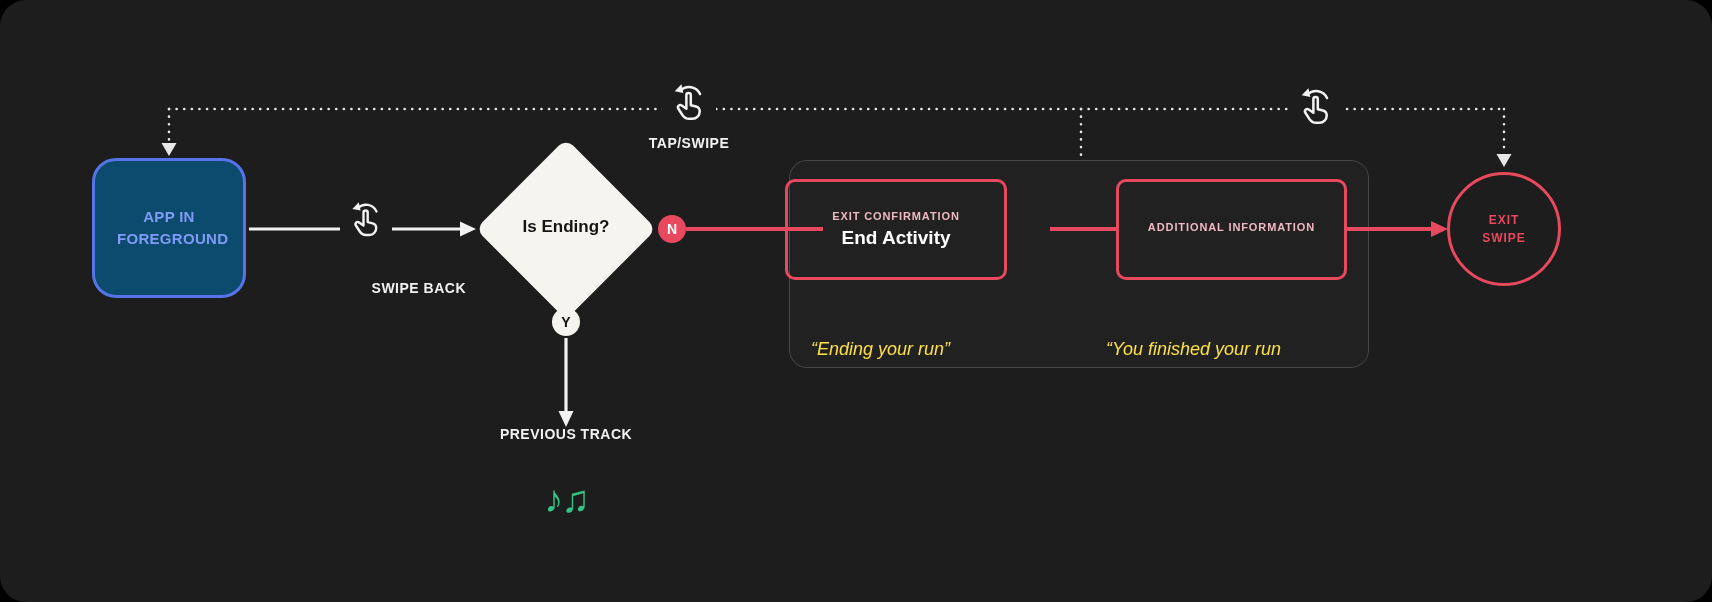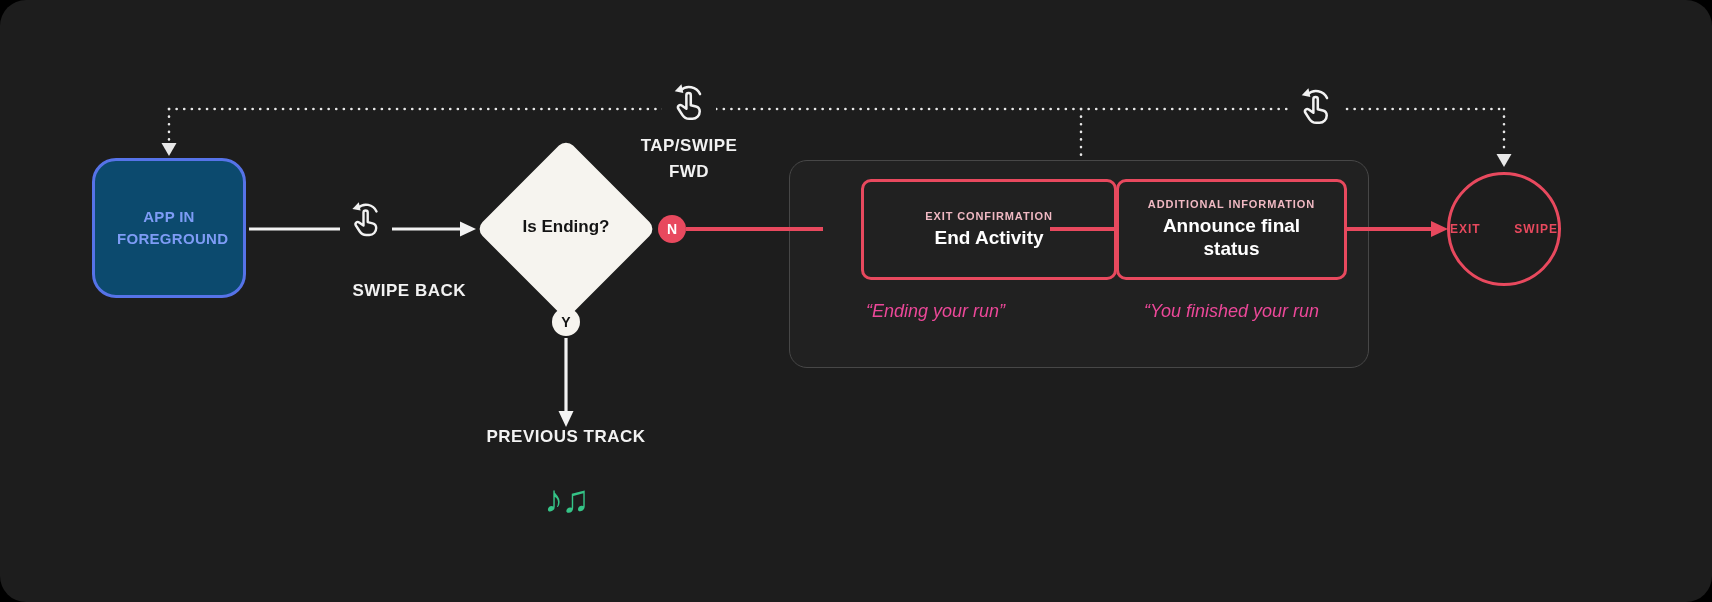--- a/index.html
+++ b/index.html
@@ -55,43 +55,44 @@
     display: flex; flex-direction: column; align-items: center; justify-content: center;
     text-align: center;
   }
   .red-box .eyebrow {
     color: #f0b9c3; font-size: 11px; font-weight: bold; letter-spacing: .9px;
     margin-bottom: 5px;
   }
   .red-box .title {
     color: #fff; font-size: 19px; font-weight: bold; line-height: 1.2;
   }
-  .box-1 { left: 861px; width: 256px; }
+  .box-1 { left: 785px; width: 222px; }
   .box-2 { left: 1116px; width: 231px; }
   .box-2 .title { width: 180px; }
 
   .quote {
-    color: #ec4899; font-style: italic; font-size: 18px; text-align: center;
+    color: #fde047; font-style: italic; font-size: 18px; 
     line-height: 1.45;
+    margin-top: 38px;
   }
   .quote-1 { left: 811px; width: 249px; top: 298px; }
   .quote-2 { left: 1106px; width: 251px; top: 298px; }
 
   
   .earcon {
     left: 1447px; top: 172px; width: 114px; height: 114px;
     border: 3px solid #e8495e; border-radius: 50%;
-    display: flex; flex-direction: row; align-items: center; justify-content: space-between;
+    display: flex; flex-direction: column; align-items: center; justify-content: center;
     color: #e8495e; font-weight: bold; font-size: 12px; letter-spacing: 1px;
     line-height: 1.5; text-align: center;
   }
 
   
   .flow-label {
-    color: #f2f2f2; font-weight: bold; font-size: 17px; letter-spacing: .5px;
+    color: #f2f2f2; font-weight: bold; font-size: 14px; letter-spacing: .5px;
     text-align: center; line-height: 1.55;
   }
   .swipe-back-label { left: 266px; top: 278px; width: 200px; text-align: right; }
   .tap-swipe-label  { left: 589px; top: 133px; width: 200px; }
   .prev-track-label { left: 436px; top: 424px; width: 260px; }
 
   .music-notes {
     left: 466px; top: 478px; width: 200px; text-align: center;
     color: #35c487; font-size: 38px; letter-spacing: -2px;
   }
@@ -164,40 +165,38 @@
 
   <div class="node gesture gesture-tap-fwd">
     <svg width="42" height="42" viewBox="0 0 40 40">
       <path d="M12 8 A 11.5 11.5 0 0 1 30.5 11.5" fill="none" stroke="#f2f2f2" stroke-width="2.4" stroke-linecap="round"></path>
       <polygon points="12.8,2.2 14.6,10.4 6.4,8.9" fill="#f2f2f2"></polygon>
       <path d="M17.5 12.5 c0-2.6 4.2-2.6 4.2 0 v9.6 l4.9 1.3 c2.1 .55 3.6 2.5 3.6 4.7 0 3.8-3 6.9-6.9 6.9 h-3.1 c-2.6 0-5-1.3-6.4-3.5 l-3.9-6 c-1.4-2.2 1.1-4.6 3.2-3.1 l4.4 3.1 z" fill="none" stroke="#f2f2f2" stroke-width="2.4" stroke-linejoin="round"></path>
     </svg>
   </div>
   <div class="node flow-label tap-swipe-label">
     <div>TAP/SWIPE</div>
-    <div>FWD</div>
   </div>
 
   <div class="node gesture gesture-loop">
     <svg width="42" height="42" viewBox="0 0 40 40">
       <path d="M12 8 A 11.5 11.5 0 0 1 30.5 11.5" fill="none" stroke="#f2f2f2" stroke-width="2.4" stroke-linecap="round"></path>
       <polygon points="12.8,2.2 14.6,10.4 6.4,8.9" fill="#f2f2f2"></polygon>
       <path d="M17.5 12.5 c0-2.6 4.2-2.6 4.2 0 v9.6 l4.9 1.3 c2.1 .55 3.6 2.5 3.6 4.7 0 3.8-3 6.9-6.9 6.9 h-3.1 c-2.6 0-5-1.3-6.4-3.5 l-3.9-6 c-1.4-2.2 1.1-4.6 3.2-3.1 l4.4 3.1 z" fill="none" stroke="#f2f2f2" stroke-width="2.4" stroke-linejoin="round"></path>
     </svg>
   </div>
 
   <div class="node red-box box-1">
     <div class="eyebrow">EXIT CONFIRMATION</div>
     <div class="title">End Activity</div>
   </div>
   <div class="node quote quote-1">“Ending your run”</div>
 
   <div class="node red-box box-2">
     <div class="eyebrow">ADDITIONAL INFORMATION</div>
-    <div class="title">Announce final status</div>
   </div>
   <div class="node quote quote-2">
     <div>“You finished your run</div>
   </div>
 
   <div class="node earcon">
     <div>EXIT</div>
     <div>SWIPE</div>
   </div>
 

